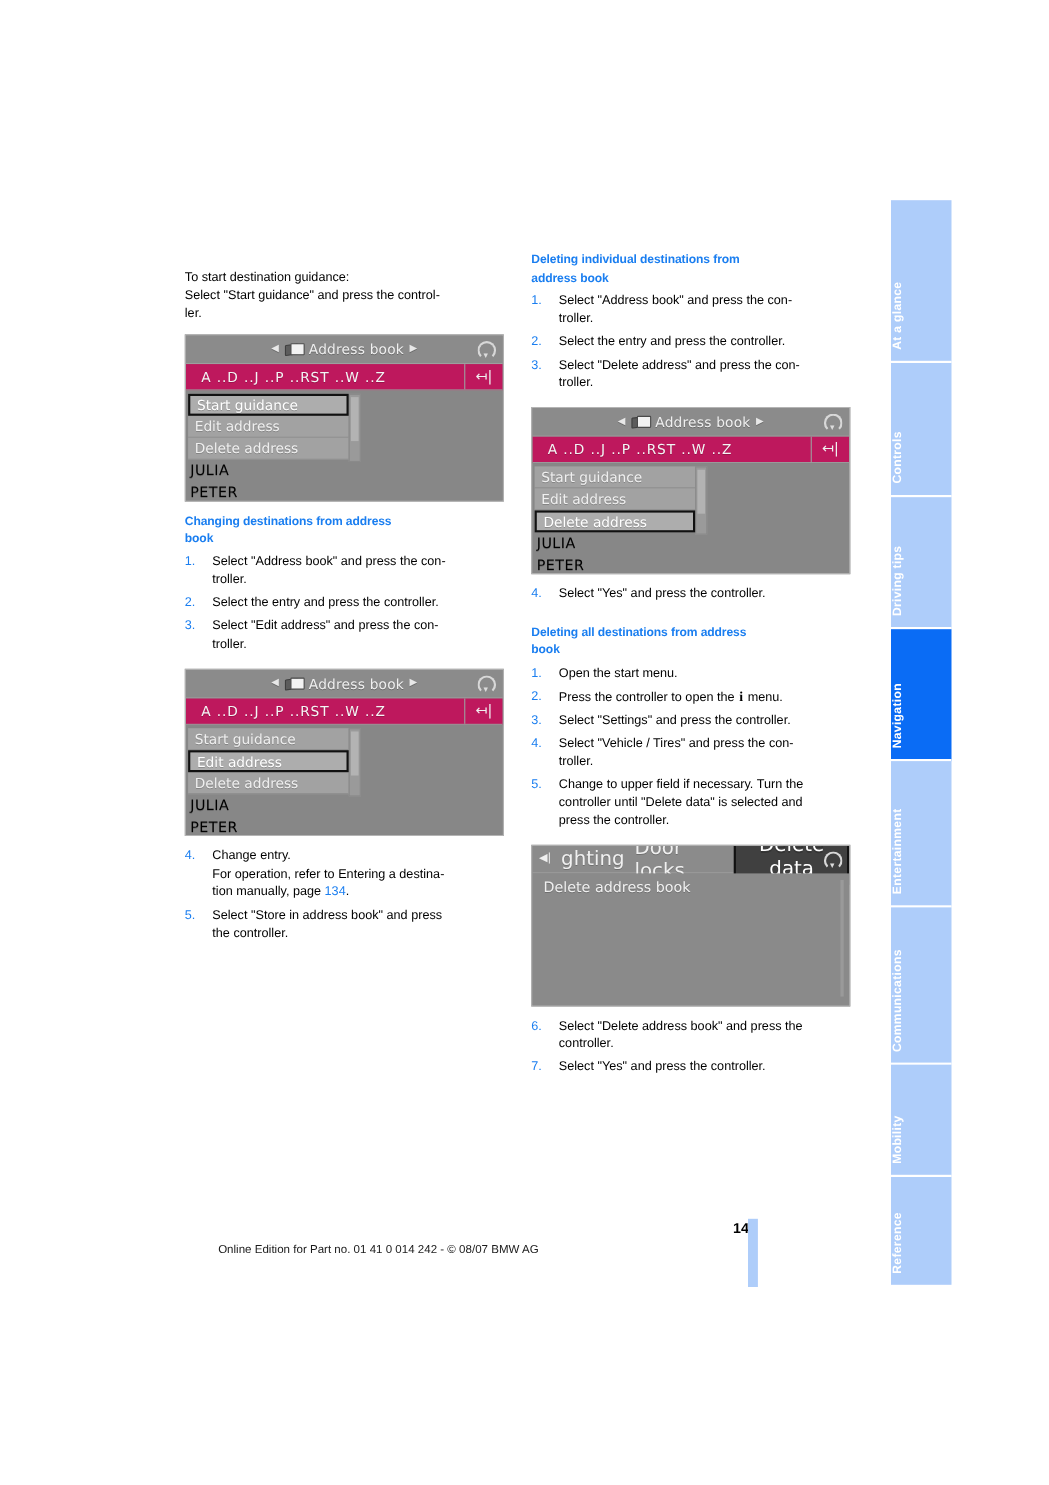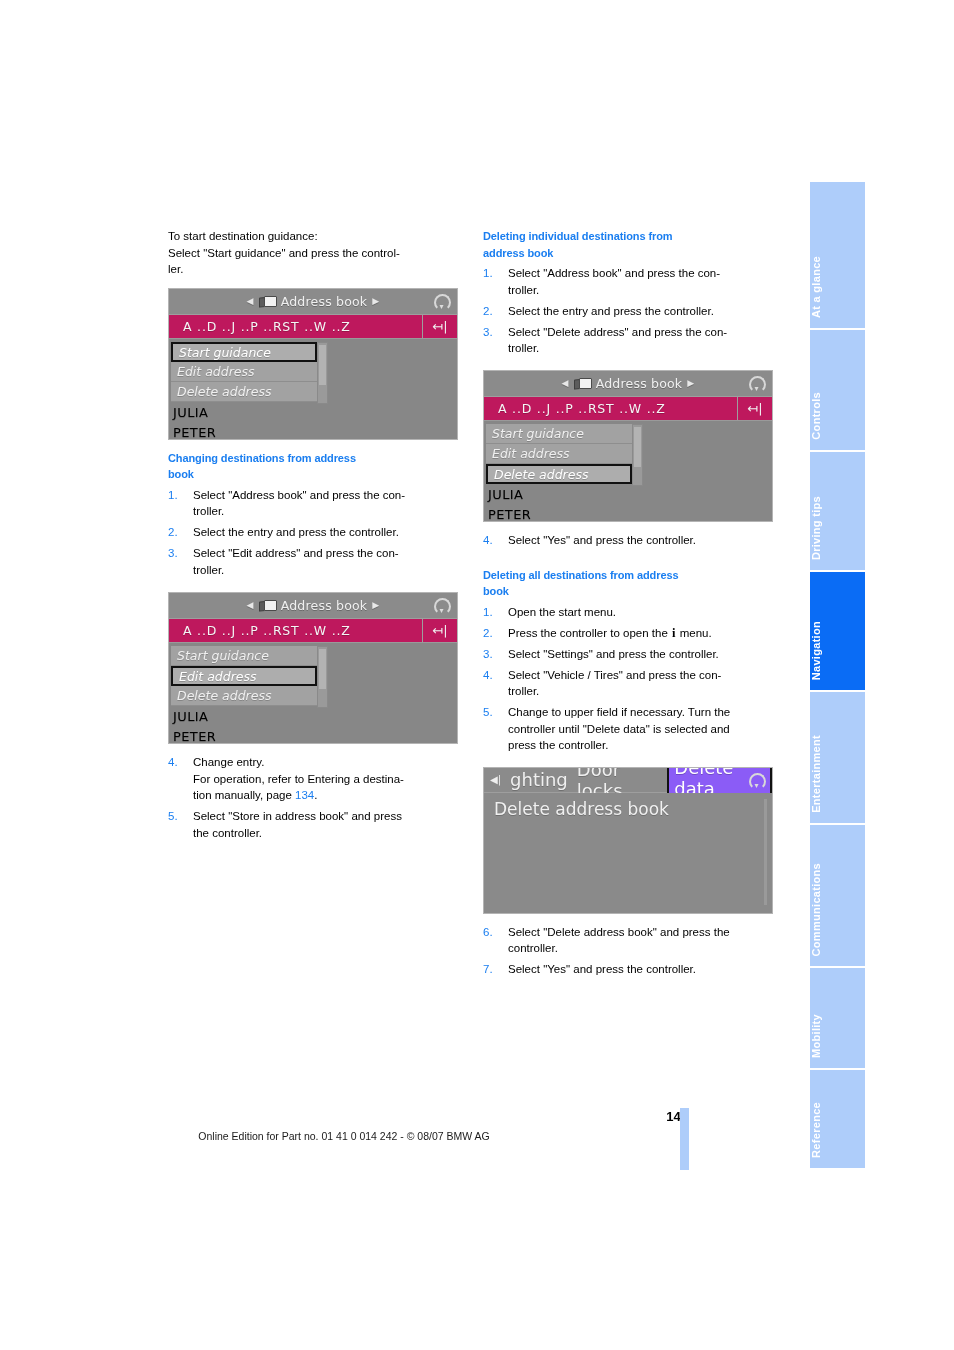--- a/index.html
+++ b/index.html
@@ -22,21 +22,21 @@
     left: 0; top: 0;
     width: 954px;
     height: 1350px;
   }
 
   .col {
     position: absolute;
     width: 290px;
     top: 228px;
   }
-  .col-left  { left: 168px; }
+  .col-left  { left: 168px; margin-top: 16px; }
   .col-right { left: 483px; }
 
   
   .intro {
     font-size: 11.5px;
     line-height: 16.5px;
     margin: 0 0 10px 0;
     color: #000;
   }
   h2.sec {
@@ -199,21 +199,20 @@
     position: relative;
     height: calc(100% - 48px);
     background: #878787;
   }
 
   .popup {
     position: absolute;
     left: 2px;
     top: 3px;
     width: 146px;
-    font-style: italic;
   }
   .popup-row {
     height: 20px;
     background: #a2a2a2;
     border-bottom: 1px solid #8e8e8e;
     color: #f0f0f0;
     font-size: 12.5px;
     line-height: 20px;
     padding-left: 6px;
     box-sizing: border-box;
@@ -266,37 +265,38 @@
     box-sizing: border-box;
     gap: 9px;
   }
   .shot3-top .tabtxt {
     color: #f0f0f0;
     font-size: 18px;
     text-shadow: 0 1px 0 rgba(0,0,0,.2);
   }
   .shot3-top .tabtxt.boxed {
     border: 2px solid #111111;
-    background: #8b5cf6;
+    background: #404040;
     padding: 0px 5px 3px 5px;
     color: #ffffff;
     border-radius: 1px;
+    text-align: center;
   }
   .shot3-left-arrow {
     color: #efefef;
     font-size: 10px;
   }
   .shot3-body {
     position: relative;
     height: calc(100% - 25px);
     background: #8a8a8a;
   }
   .shot3-item {
     color: #f0f0f0;
-    font-size: 17px;
+    font-size: 13px;
     padding: 6px 0 0 10px;
     text-shadow: 0 1px 0 rgba(0,0,0,.2);
   }
   .shot3-sb {
     position: absolute;
     right: 5px;
     top: 6px;
     bottom: 8px;
     width: 3px;
     background: #9a9a9a;

